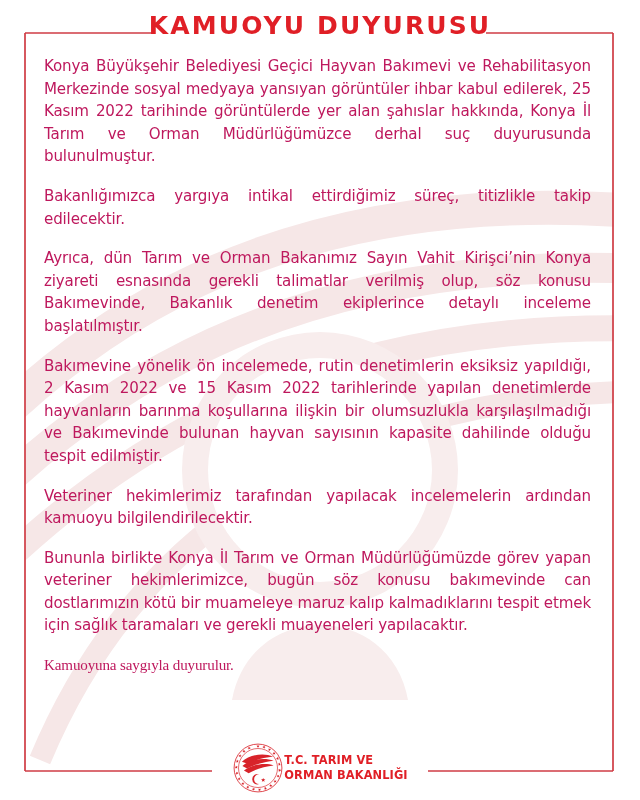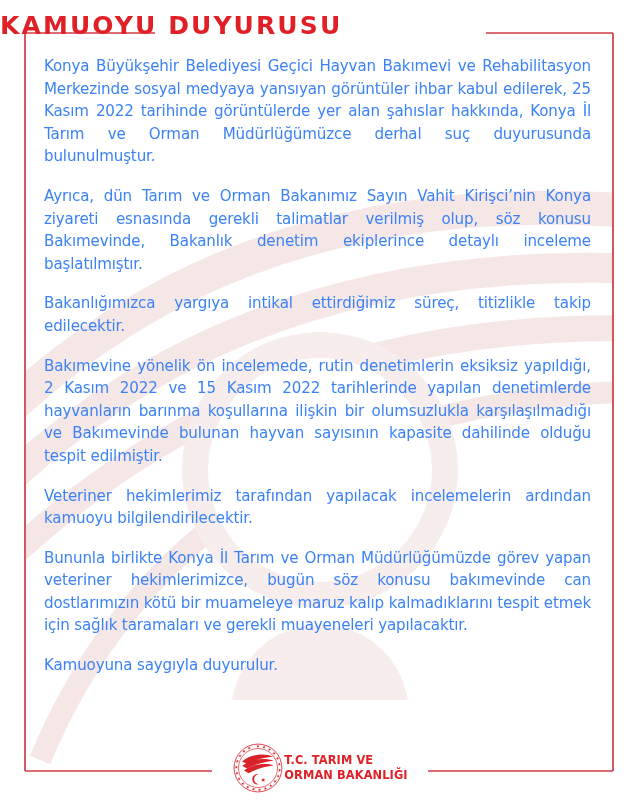--- a/index.html
+++ b/index.html
@@ -36,20 +36,21 @@
     z-index: 1;
     pointer-events: none;
   }
 
   
   #title {
     position: absolute;
     top: 11px;
     left: 0;
     width: 640px;
+    text-align: center;
     z-index: 3;
     font-family: "DejaVu Sans", "Liberation Sans", sans-serif;
     font-weight: bold;
     font-size: 25px;
     letter-spacing: 2.1px;
     line-height: 30px;
     color: #e01f26;
     white-space: nowrap;
   }
 
@@ -59,26 +60,26 @@
     left: 44px;
     top: 55px;
     width: 547px;
     z-index: 2;
   }
   .para {
     margin: 0 0 17px 0;
     font-family: "DejaVu Sans", "Liberation Sans", sans-serif;
     font-size: 15.1px;
     line-height: 22.6px;
-    color: #3b82f6;
+    color: #be185d;
     text-align: justify;
     text-justify: inter-word;
     letter-spacing: -0.15px;
   }
-  .para:last-child { margin-bottom: 0; }
+  .para:last-child { margin-bottom: 0; font-family: Liberation Serif, serif; }
 
   
   #footer {
     position: absolute;
     left: 0;
     top: 742px;
     width: 640px;
     z-index: 3;
     display: flex;
     flex-direction: row;
@@ -133,22 +134,22 @@
 
     <line x1="25" y1="771" x2="212" y2="771"></line>
     <line x1="428" y1="771" x2="613" y2="771"></line>
   </g>
 </svg>
 
 <div id="title">KAMUOYU DUYURUSU</div>
 
 <div id="content">
   <p class="para">Konya Büyükşehir Belediyesi Geçici Hayvan Bakımevi ve Rehabilitasyon Merkezinde sosyal medyaya yansıyan görüntüler ihbar kabul edilerek, 25 Kasım 2022 tarihinde görüntülerde yer alan şahıslar hakkında, Konya İl Tarım ve Orman Müdürlüğümüzce derhal suç duyurusunda bulunulmuştur.</p>
+  <p class="para">Bakanlığımızca yargıya intikal ettirdiğimiz süreç, titizlikle takip edilecektir.</p>
   <p class="para">Ayrıca, dün Tarım ve Orman Bakanımız Sayın Vahit Kirişci’nin Konya ziyareti esnasında gerekli talimatlar verilmiş olup, söz konusu Bakımevinde, Bakanlık denetim ekiplerince detaylı inceleme başlatılmıştır.</p>
-  <p class="para">Bakanlığımızca yargıya intikal ettirdiğimiz süreç, titizlikle takip edilecektir.</p>
   <p class="para">Bakımevine yönelik ön incelemede, rutin denetimlerin eksiksiz yapıldığı, 2 Kasım 2022 ve 15 Kasım 2022 tarihlerinde yapılan denetimlerde hayvanların barınma koşullarına ilişkin bir olumsuzlukla karşılaşılmadığı ve Bakımevinde bulunan hayvan sayısının kapasite dahilinde olduğu tespit edilmiştir.</p>
   <p class="para">Veteriner hekimlerimiz tarafından yapılacak incelemelerin ardından kamuoyu bilgilendirilecektir.</p>
   <p class="para">Bununla birlikte Konya İl Tarım ve Orman Müdürlüğümüzde görev yapan veteriner hekimlerimizce, bugün söz konusu bakımevinde can dostlarımızın kötü bir muameleye maruz kalıp kalmadıklarını tespit etmek için sağlık taramaları ve gerekli muayeneleri yapılacaktır.</p>
   <p class="para">Kamuoyuna saygıyla duyurulur.</p>
 </div>
 
 <div id="footer">
 
   <svg id="emblem" width="52" height="52" viewBox="0 0 100 100" xmlns="http://www.w3.org/2000/svg" aria-hidden="true">
 

